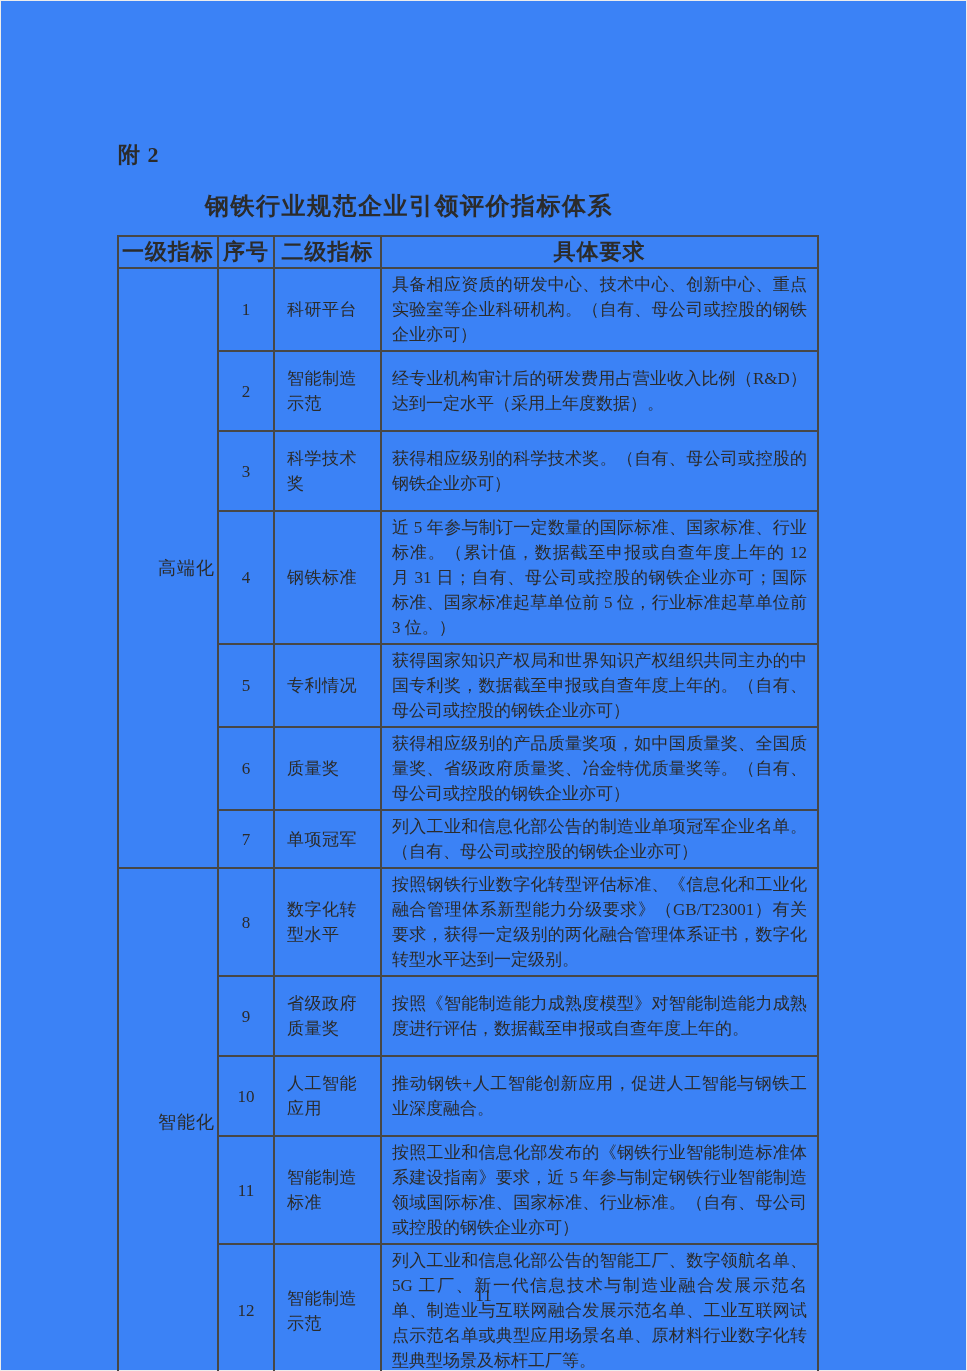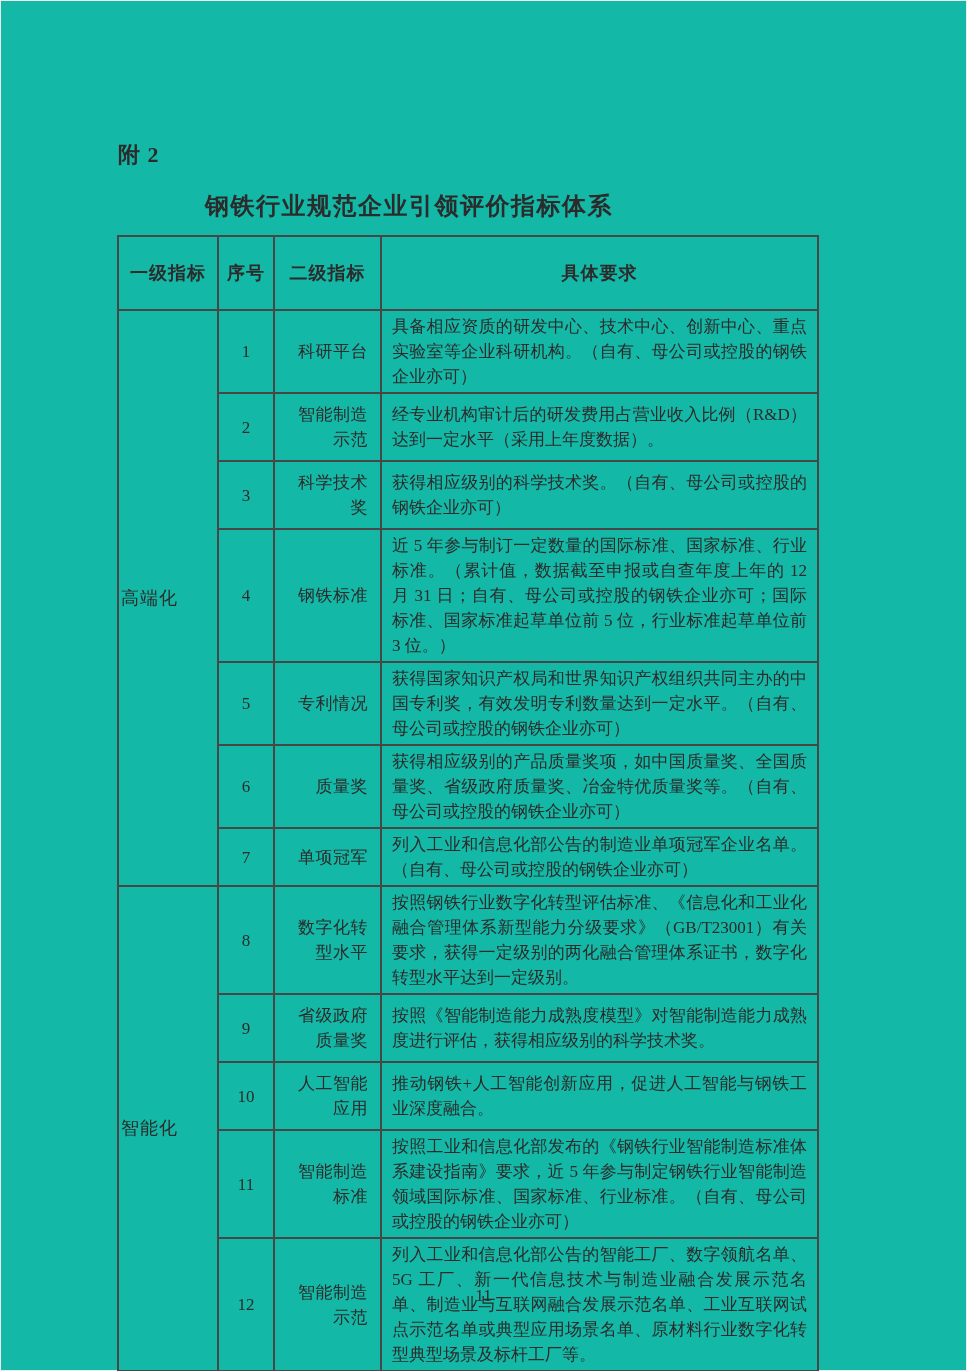--- a/index.html
+++ b/index.html
@@ -6,21 +6,21 @@
     margin: 0;
     padding: 0;
     background: #ffffff;
     font-family: "Liberation Serif", "DejaVu Serif", serif;
     color: #2b2b2b;
   }
   .page {
     position: relative;
     width: 967px;
     height: 1371px;
-    background: #14b8a6;
+    background: #3b82f6;
     box-shadow: inset 0 0 0 1px #ececec;
     overflow: hidden;
   }
   .attachment-label {
     position: absolute;
     left: 118px;
     top: 140px;
     font-size: 22px;
     font-weight: bold;
     letter-spacing: 1px;
@@ -42,45 +42,45 @@
     width: 700px;
     border-collapse: collapse;
     table-layout: fixed;
   }
   .indicator-table th,
   .indicator-table td {
     border: 2px solid #474747;
     vertical-align: middle;
   }
   .indicator-table th {
-    font-size: 18px;
+    font-size: 22px;
     font-weight: bold;
-    padding: 24px 2px;
+    padding: 0 2px;
     text-align: center;
     letter-spacing: 1px;
   }
   .indicator-table td {
     font-size: 17px;
     line-height: 25px;
     padding: 3px 6px;
   }
   td.cell-level1 {
-    text-align: left;
+    text-align: right;
     font-size: 18px;
     letter-spacing: 1px;
     padding: 3px 2px;
   }
   td.cell-no {
     text-align: center;
     font-size: 17px;
     padding: 3px 2px;
   }
   td.cell-level2 {
-    text-align: right;
-    padding: 8px 12px;
+    text-align: left;
+    padding: 14px 12px;
     letter-spacing: 0.5px;
   }
   td.cell-requirement {
     text-align: justify;
     text-justify: inter-character;
     text-align-last: left;
     padding: 3px 10px;
   }
   .page-number {
     position: absolute;
@@ -133,42 +133,42 @@
           <td class="cell-requirement">获得相应级别的科学技术奖。（自有、母公司或控股的钢铁企业亦可）</td>
         </tr>
         <tr>
           <td class="cell-no">4</td>
           <td class="cell-level2">钢铁标准</td>
           <td class="cell-requirement">近 5 年参与制订一定数量的国际标准、国家标准、行业标准。（累计值，数据截至申报或自查年度上年的 12 月 31 日；自有、母公司或控股的钢铁企业亦可；国际标准、国家标准起草单位前 5 位，行业标准起草单位前 3 位。）</td>
         </tr>
         <tr>
           <td class="cell-no">5</td>
           <td class="cell-level2">专利情况</td>
-          <td class="cell-requirement">获得国家知识产权局和世界知识产权组织共同主办的中国专利奖，有效发明专利数量达到一定水平。（自有、母公司或控股的钢铁企业亦可）</td>
+          <td class="cell-requirement">获得国家知识产权局和世界知识产权组织共同主办的中国专利奖，数据截至申报或自查年度上年的。（自有、母公司或控股的钢铁企业亦可）</td>
         </tr>
         <tr>
           <td class="cell-no">6</td>
           <td class="cell-level2">质量奖</td>
           <td class="cell-requirement">获得相应级别的产品质量奖项，如中国质量奖、全国质量奖、省级政府质量奖、冶金特优质量奖等。（自有、母公司或控股的钢铁企业亦可）</td>
         </tr>
         <tr>
           <td class="cell-no">7</td>
           <td class="cell-level2">单项冠军</td>
           <td class="cell-requirement">列入工业和信息化部公告的制造业单项冠军企业名单。（自有、母公司或控股的钢铁企业亦可）</td>
         </tr>
         <tr>
           <td class="cell-level1" rowspan="5">智能化</td>
           <td class="cell-no">8</td>
           <td class="cell-level2">数字化转型水平</td>
           <td class="cell-requirement">按照钢铁行业数字化转型评估标准、《信息化和工业化融合管理体系新型能力分级要求》（GB/T23001）有关要求，获得一定级别的两化融合管理体系证书，数字化转型水平达到一定级别。</td>
         </tr>
         <tr>
           <td class="cell-no">9</td>
           <td class="cell-level2">省级政府质量奖</td>
-          <td class="cell-requirement">按照《智能制造能力成熟度模型》对智能制造能力成熟度进行评估，获得相应级别的科学技术奖。</td>
+          <td class="cell-requirement">按照《智能制造能力成熟度模型》对智能制造能力成熟度进行评估，数据截至申报或自查年度上年的。</td>
         </tr>
         <tr>
           <td class="cell-no">10</td>
           <td class="cell-level2">人工智能应用</td>
           <td class="cell-requirement">推动钢铁+人工智能创新应用，促进人工智能与钢铁工业深度融合。</td>
         </tr>
         <tr>
           <td class="cell-no">11</td>
           <td class="cell-level2">智能制造标准</td>
           <td class="cell-requirement">按照工业和信息化部发布的《钢铁行业智能制造标准体系建设指南》要求，近 5 年参与制定钢铁行业智能制造领域国际标准、国家标准、行业标准。（自有、母公司或控股的钢铁企业亦可）</td>

